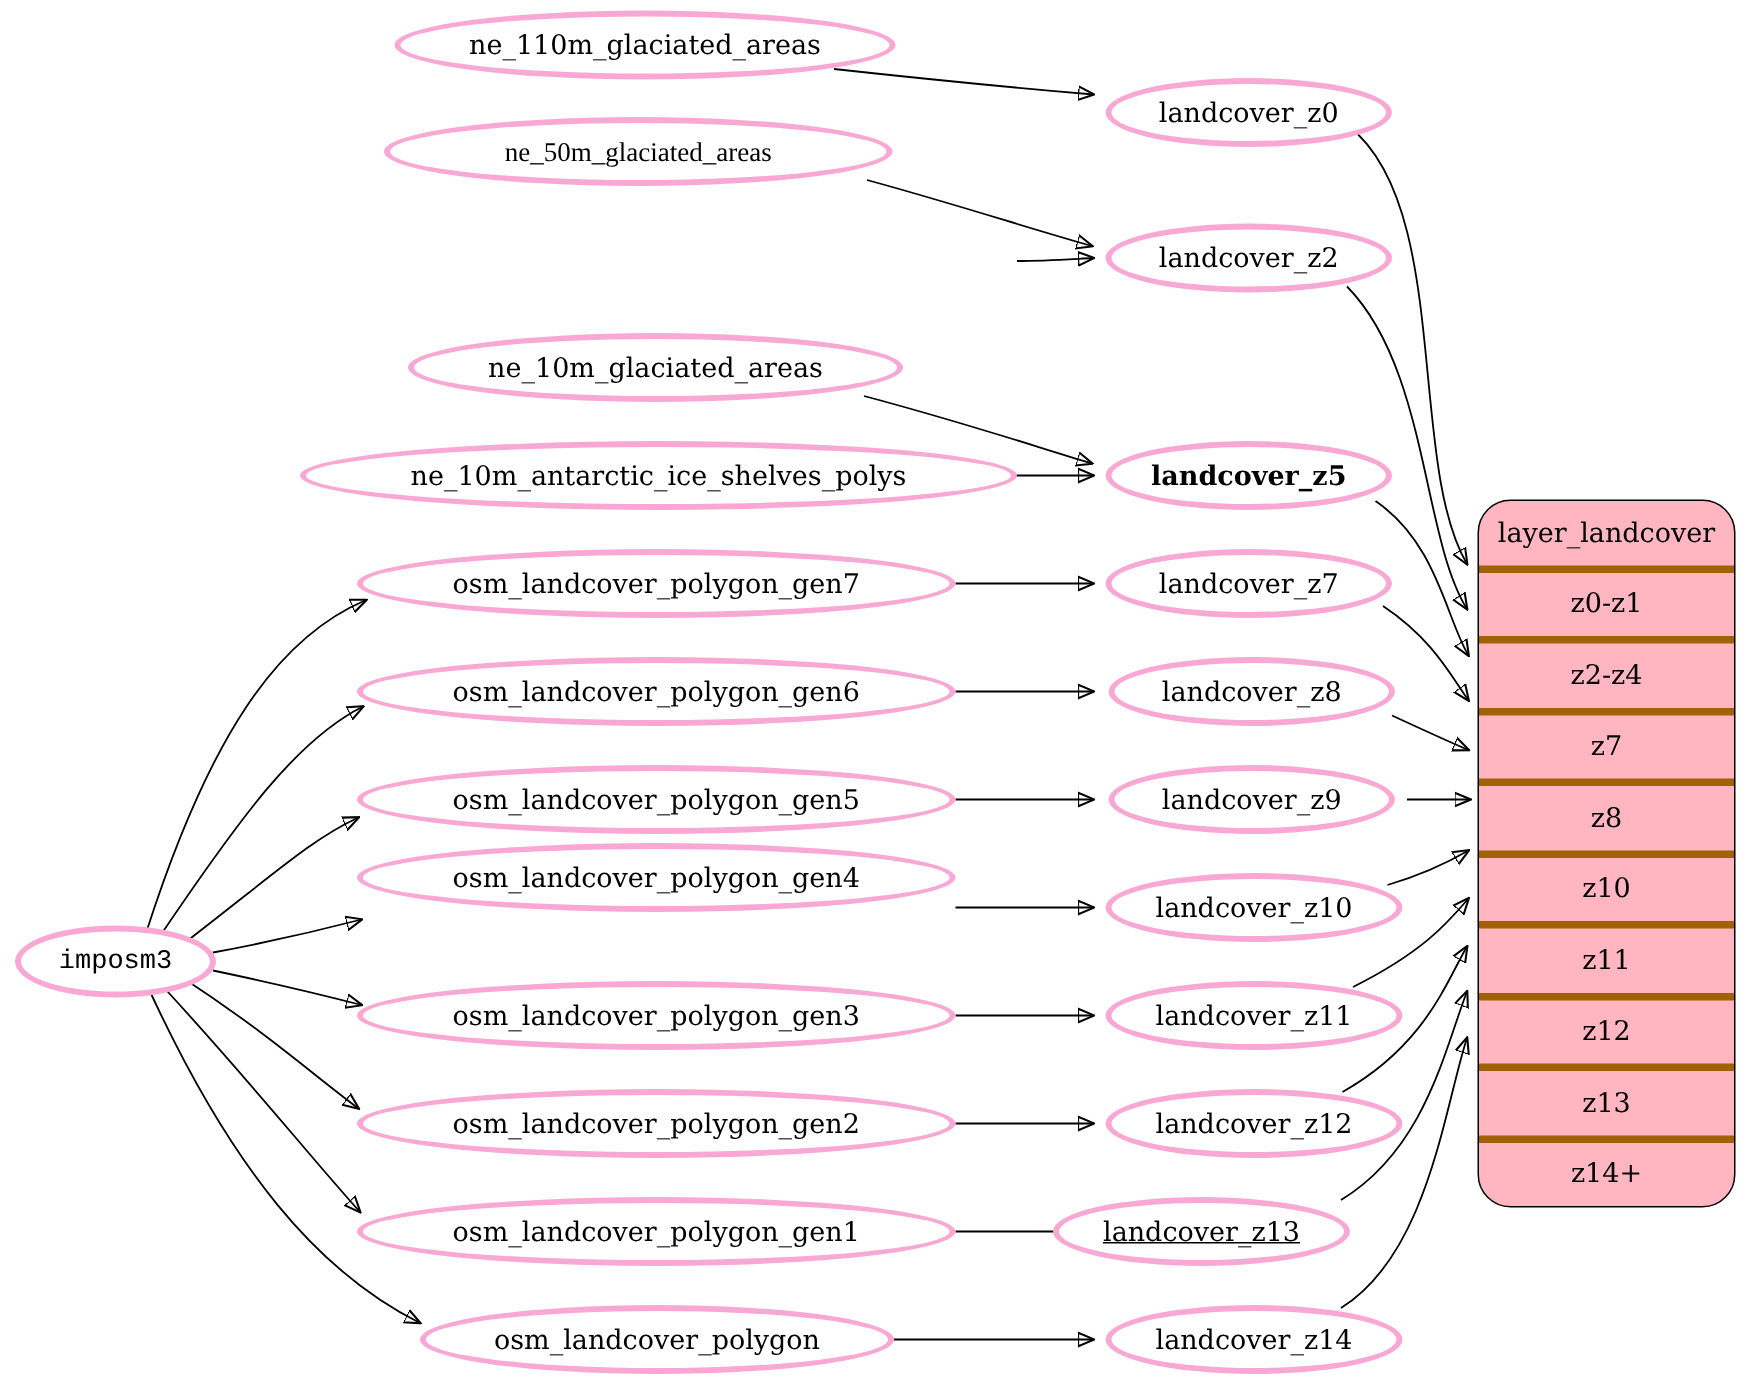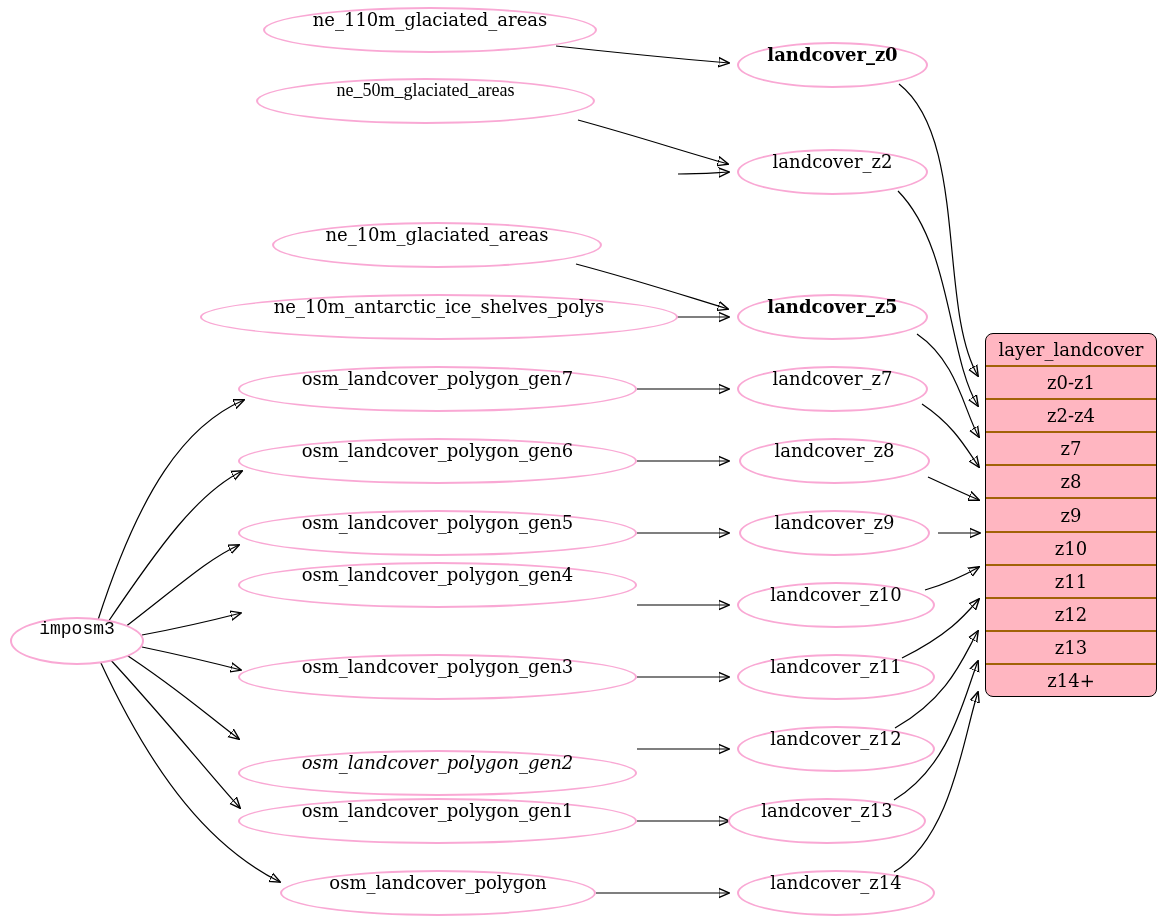--- a/index.html
+++ b/index.html
@@ -24,49 +24,49 @@
     width: 1165px;
     height: 923px;
   }
   svg.edges path {
     fill: none;
     stroke: #000000;
     stroke-width: 1.2;
   }
   .node {
     position: absolute;
-    border: 2px solid #f9a8d4;
+    border: 4px solid #f9a8d4;
     border-radius: 50%;
     background: #ffffff;
     display: flex;
-    align-items: flex-start;
+    align-items: center;
     justify-content: center;
     white-space: nowrap;
     box-sizing: border-box;
   }
   .record {
     position: absolute;
     left: 985px;
     top: 333px;
     width: 172px;
-    height: 364px;
+    height: 472px;
     background: #ffb6c1;
     border: 1.4px solid #000000;
-    border-radius: 8px;
+    border-radius: 22px;
     display: flex;
     flex-direction: column;
     box-sizing: border-box;
     overflow: hidden;
   }
   .record-cell {
     flex: 1;
     display: flex;
     align-items: center;
     justify-content: center;
-    border-top: 2px solid #a16207;
+    border-top: 5px solid #a16207;
     white-space: nowrap;
   }
   .record-cell:first-child {
     border-top: none;
   }
 </style>
 </head>
 <body>
 
 <div class="canvas">
@@ -139,31 +139,31 @@
   </div>
   <div class="node" style="left:238px; top:510px; width:399px; height:46px;">
     <span>osm_landcover_polygon_gen5</span>
   </div>
   <div class="node" style="left:238px; top:562px; width:399px; height:46px;">
     <span>osm_landcover_polygon_gen4</span>
   </div>
   <div class="node" style="left:238px; top:654px; width:399px; height:46px;">
     <span>osm_landcover_polygon_gen3</span>
   </div>
-  <div class="node" style="left:238px; top:750px; width:399px; height:46px;font-style:italic;">
+  <div class="node" style="left:238px; top:726px; width:399px; height:46px;">
     <span>osm_landcover_polygon_gen2</span>
   </div>
   <div class="node" style="left:238px; top:798px; width:399px; height:46px;">
     <span>osm_landcover_polygon_gen1</span>
   </div>
   <div class="node" style="left:280px; top:870px; width:316px; height:46px;">
     <span>osm_landcover_polygon</span>
   </div>
 
-  <div class="node" style="left:737px; top:42px; width:191px; height:46px;font-weight:bold;">
+  <div class="node" style="left:737px; top:52px; width:191px; height:46px;">
     <span>landcover_z0</span>
   </div>
   <div class="node" style="left:737px; top:149px; width:191px; height:46px;">
     <span>landcover_z2</span>
   </div>
   <div class="node" style="left:737px; top:294px; width:191px; height:46px;font-weight:bold;">
     <span>landcover_z5</span>
   </div>
   <div class="node" style="left:737px; top:366px; width:191px; height:46px;">
     <span>landcover_z7</span>
@@ -176,34 +176,33 @@
   </div>
   <div class="node" style="left:737px; top:582px; width:198px; height:46px;">
     <span>landcover_z10</span>
   </div>
   <div class="node" style="left:737px; top:654px; width:198px; height:46px;">
     <span>landcover_z11</span>
   </div>
   <div class="node" style="left:737px; top:726px; width:198px; height:46px;">
     <span>landcover_z12</span>
   </div>
-  <div class="node" style="left:728px; top:798px; width:198px; height:46px;">
+  <div class="node" style="left:702px; top:798px; width:198px; height:46px;text-decoration:underline;">
     <span>landcover_z13</span>
   </div>
   <div class="node" style="left:737px; top:870px; width:198px; height:46px;">
     <span>landcover_z14</span>
   </div>
 
   <div class="record">
     <div class="record-cell">layer_landcover</div>
     <div class="record-cell">z0-z1</div>
     <div class="record-cell">z2-z4</div>
     <div class="record-cell">z7</div>
     <div class="record-cell">z8</div>
-    <div class="record-cell">z9</div>
     <div class="record-cell">z10</div>
     <div class="record-cell">z11</div>
     <div class="record-cell">z12</div>
     <div class="record-cell">z13</div>
     <div class="record-cell">z14+</div>
   </div>
 
 </div>
 
 </body></html>

